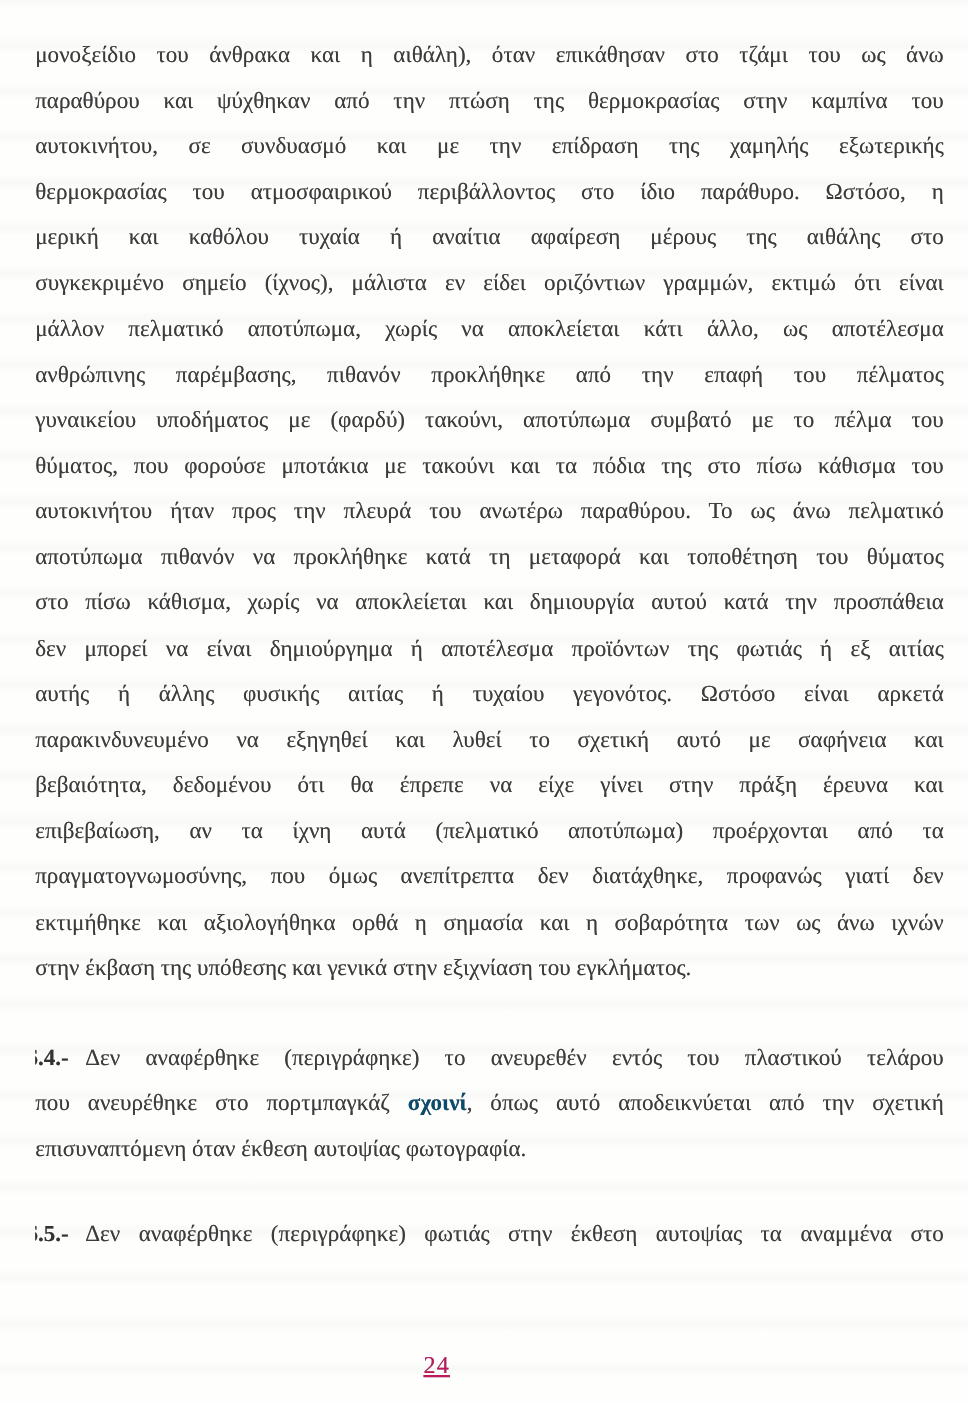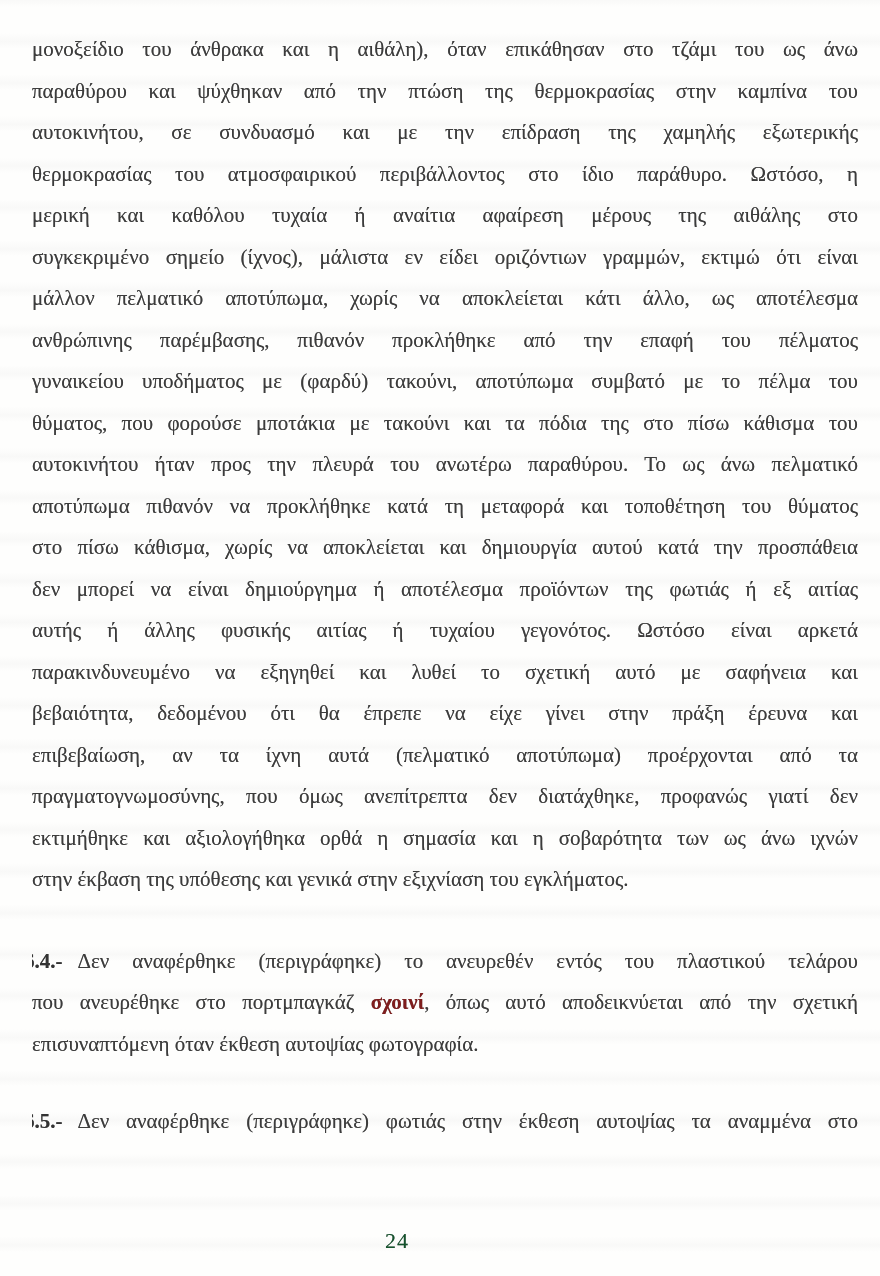--- a/index.html
+++ b/index.html
@@ -49,31 +49,32 @@
     text-align-last: left;
   }
   .para-section-6-4 { margin-top: 40px; }
   .para-section-6-5 { margin-top: 36px; }
   .pnum {
     font-weight: bold;
     margin-left: -8px;
     margin-right: 15px;
     color: #333333;
   }
-  b { color: #7f1d1d; }
+  b { color: #0c4a6e; }
   .page-number {
     position: absolute;
     left: 352px;
     top: 1228px;
     width: 90px;
     text-align: center;
     font-size: 22px;
     letter-spacing: 1px;
-    color: #14532d;
+    color: #be185d;
     text-shadow: 0 0 0.6px rgba(80,80,80,0.6);
+    text-decoration: underline;
   }
 </style>
 </head>
 <body>
 
 <div class="page">
   <div class="scan-texture"></div>
   <div class="textblock">
       <div class="para para-continuation">
         <div class="line"><span>μονοξείδιο του άνθρακα και η αιθάλη), όταν επικάθησαν στο τζάμι του ως άνω</span></div>

